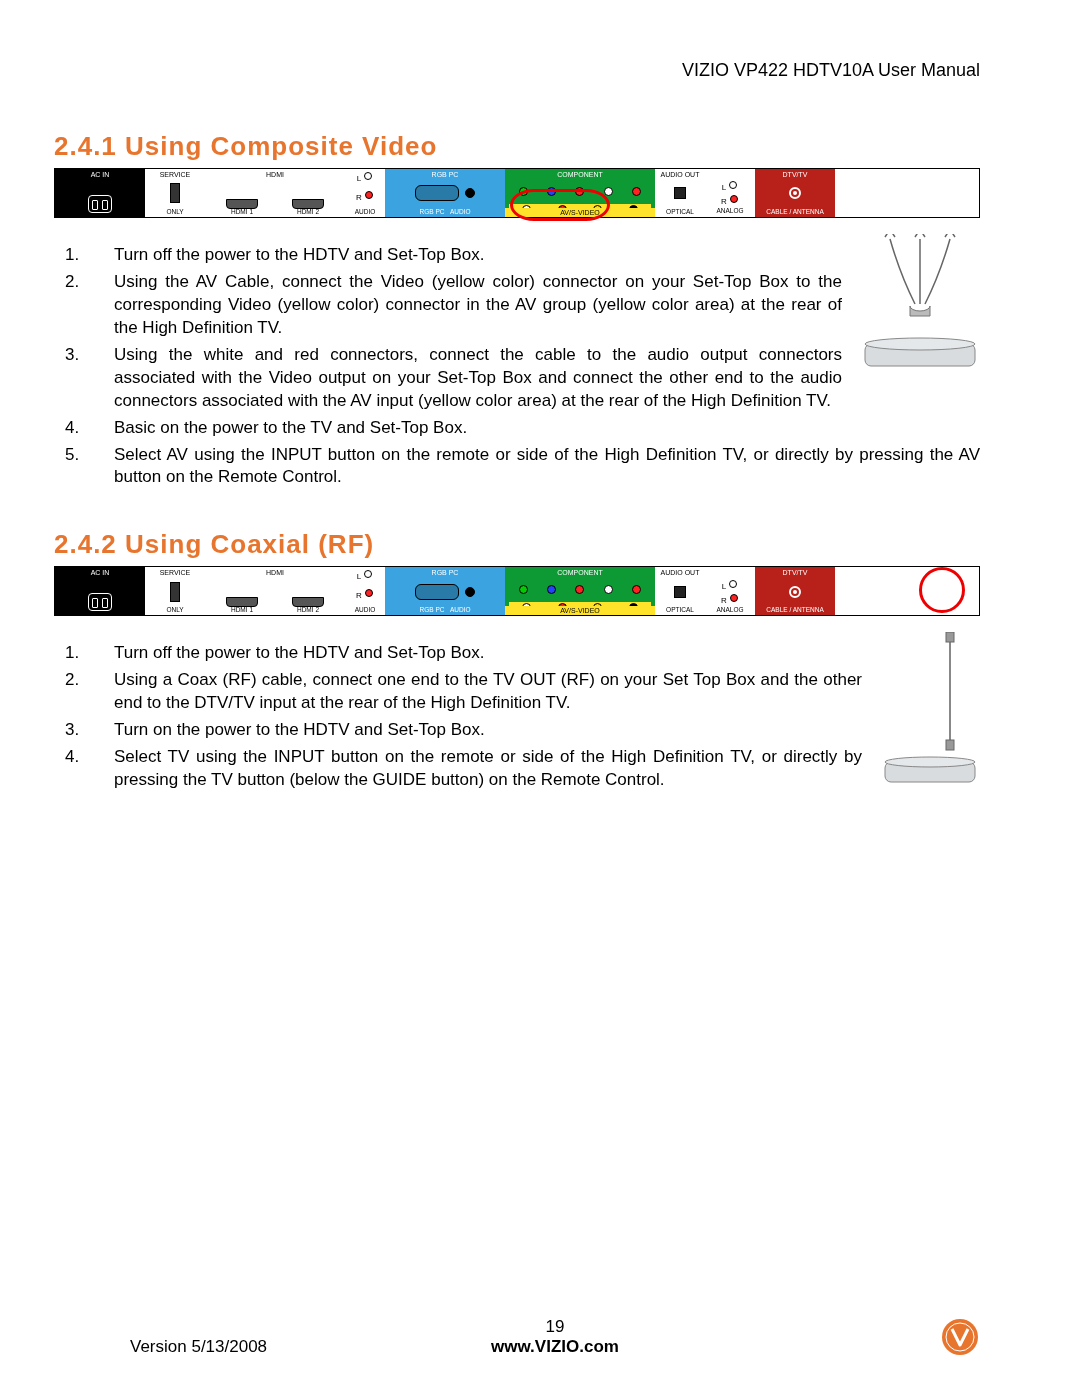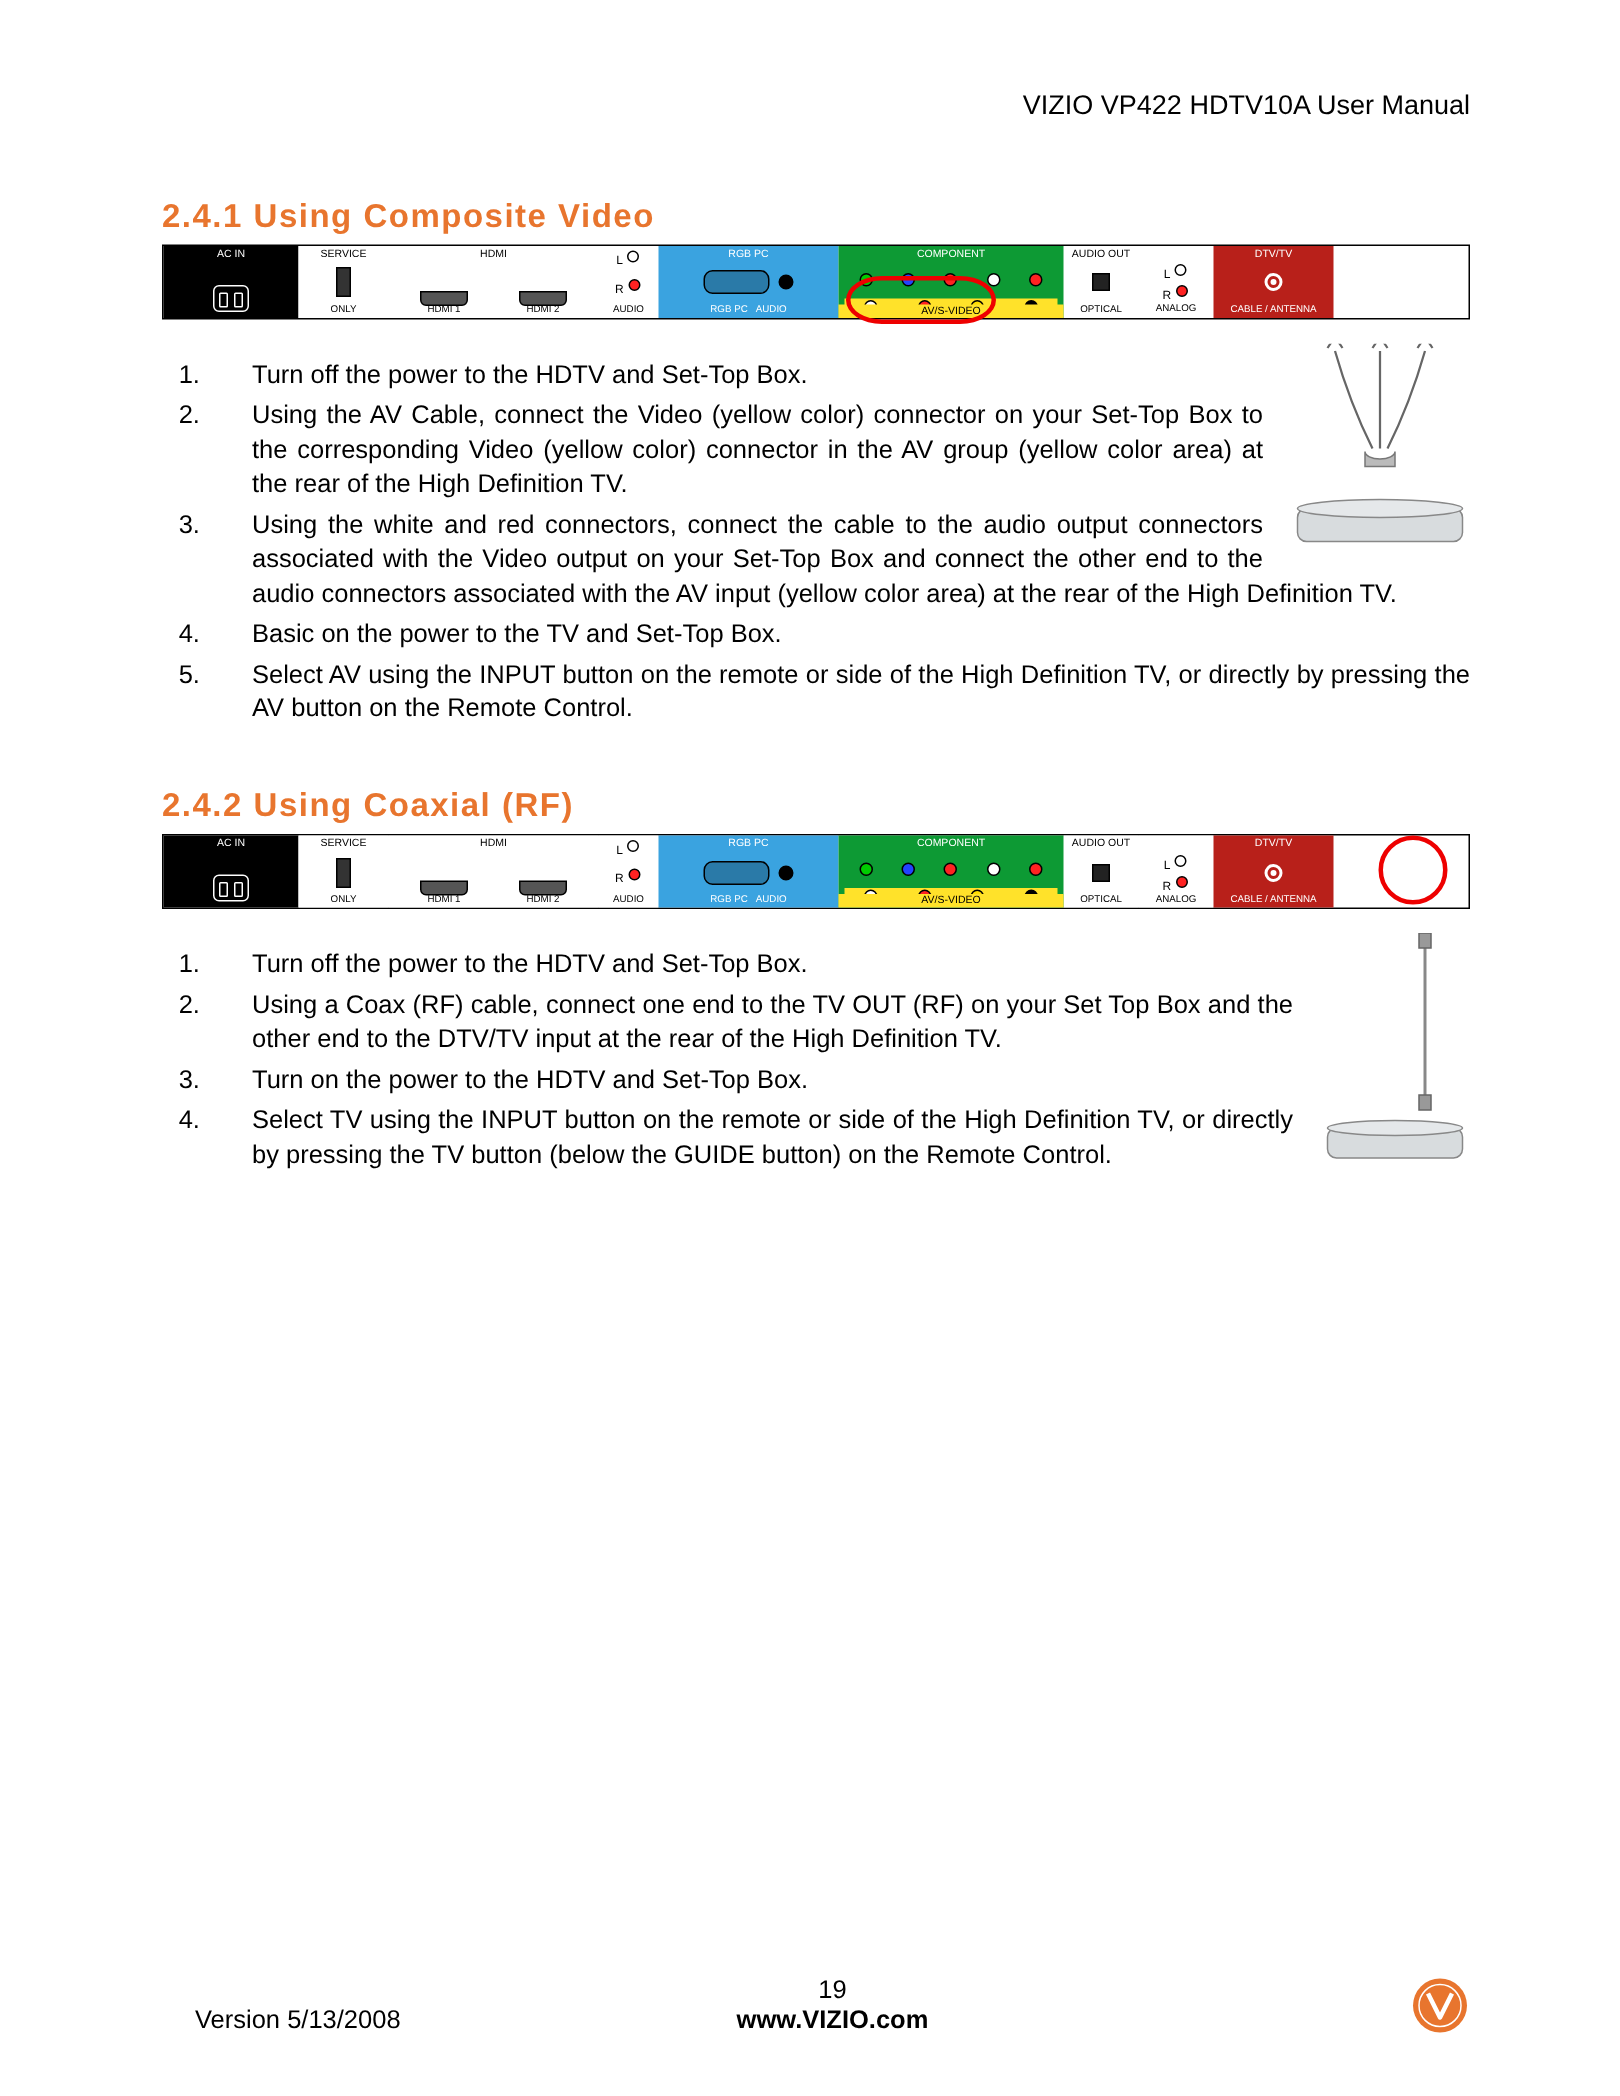--- a/index.html
+++ b/index.html
@@ -5,41 +5,41 @@
   * { box-sizing: border-box; margin: 0; padding: 0; }
   body {
     background: #fff;
     font-family: Arial, Helvetica, sans-serif;
     width: 1080px;
     height: 1397px;
     position: relative;
     color: #000;
   }
   .page {
-    padding: 60px 100px 40px 108px;
+    padding: 60px 100px 40px 54px;
   }
   .header-right {
     text-align: right;
     font-size: 18px;
     margin-bottom: 50px;
   }
   .h1 {
     color: #e8752e;
     font-family: "Arial Black", Arial, sans-serif;
     font-weight: 900;
     font-size: 28px;
     letter-spacing: 1px;
     margin-bottom: 8px;
     font-stretch: expanded;
   }
   .h2 {
     color: #e8752e;
     font-family: "Arial Black", Arial, sans-serif;
     font-weight: 900;
-    font-size: 22px;
+    font-size: 26px;
     letter-spacing: 1px;
     margin-bottom: 6px;
     font-stretch: expanded;
   }
   
   .panel {
     display: flex;
     border: 1px solid #000;
     height: 50px;
     margin: 4px 0 16px 0;

